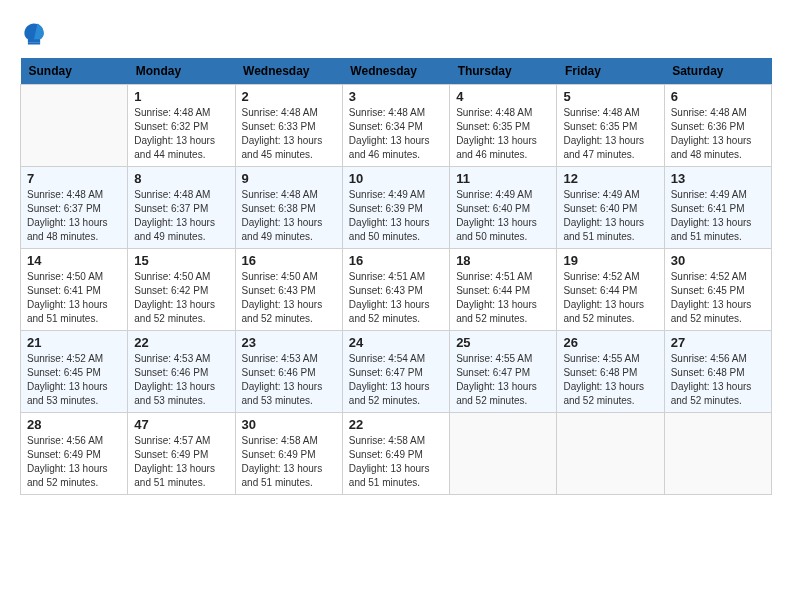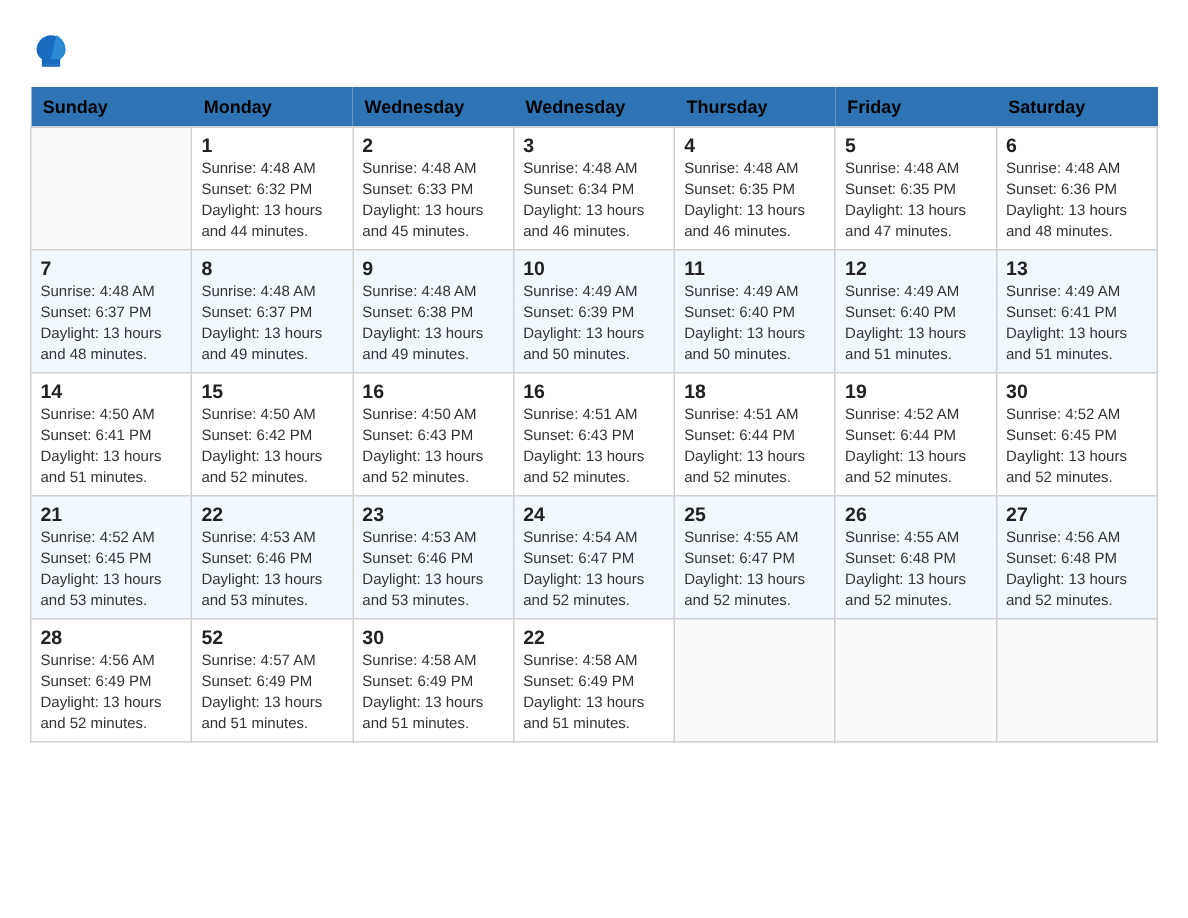--- a/index.html
+++ b/index.html
@@ -230,21 +230,21 @@
           <span class="day-number">27</span>
           <div class="day-info">Sunrise: 4:56 AM<br>Sunset: 6:48 PM<br>Daylight: 13 hours<br>and 52 minutes.</div>
         </td>
       </tr>
       <tr>
         <td>
           <span class="day-number">28</span>
           <div class="day-info">Sunrise: 4:56 AM<br>Sunset: 6:49 PM<br>Daylight: 13 hours<br>and 52 minutes.</div>
         </td>
         <td>
-          <span class="day-number">52</span>
+          <span class="day-number">47</span>
           <div class="day-info">Sunrise: 4:57 AM<br>Sunset: 6:49 PM<br>Daylight: 13 hours<br>and 51 minutes.</div>
         </td>
         <td>
           <span class="day-number">30</span>
           <div class="day-info">Sunrise: 4:58 AM<br>Sunset: 6:49 PM<br>Daylight: 13 hours<br>and 51 minutes.</div>
         </td>
         <td>
           <span class="day-number">22</span>
           <div class="day-info">Sunrise: 4:58 AM<br>Sunset: 6:49 PM<br>Daylight: 13 hours<br>and 51 minutes.</div>
         </td>

